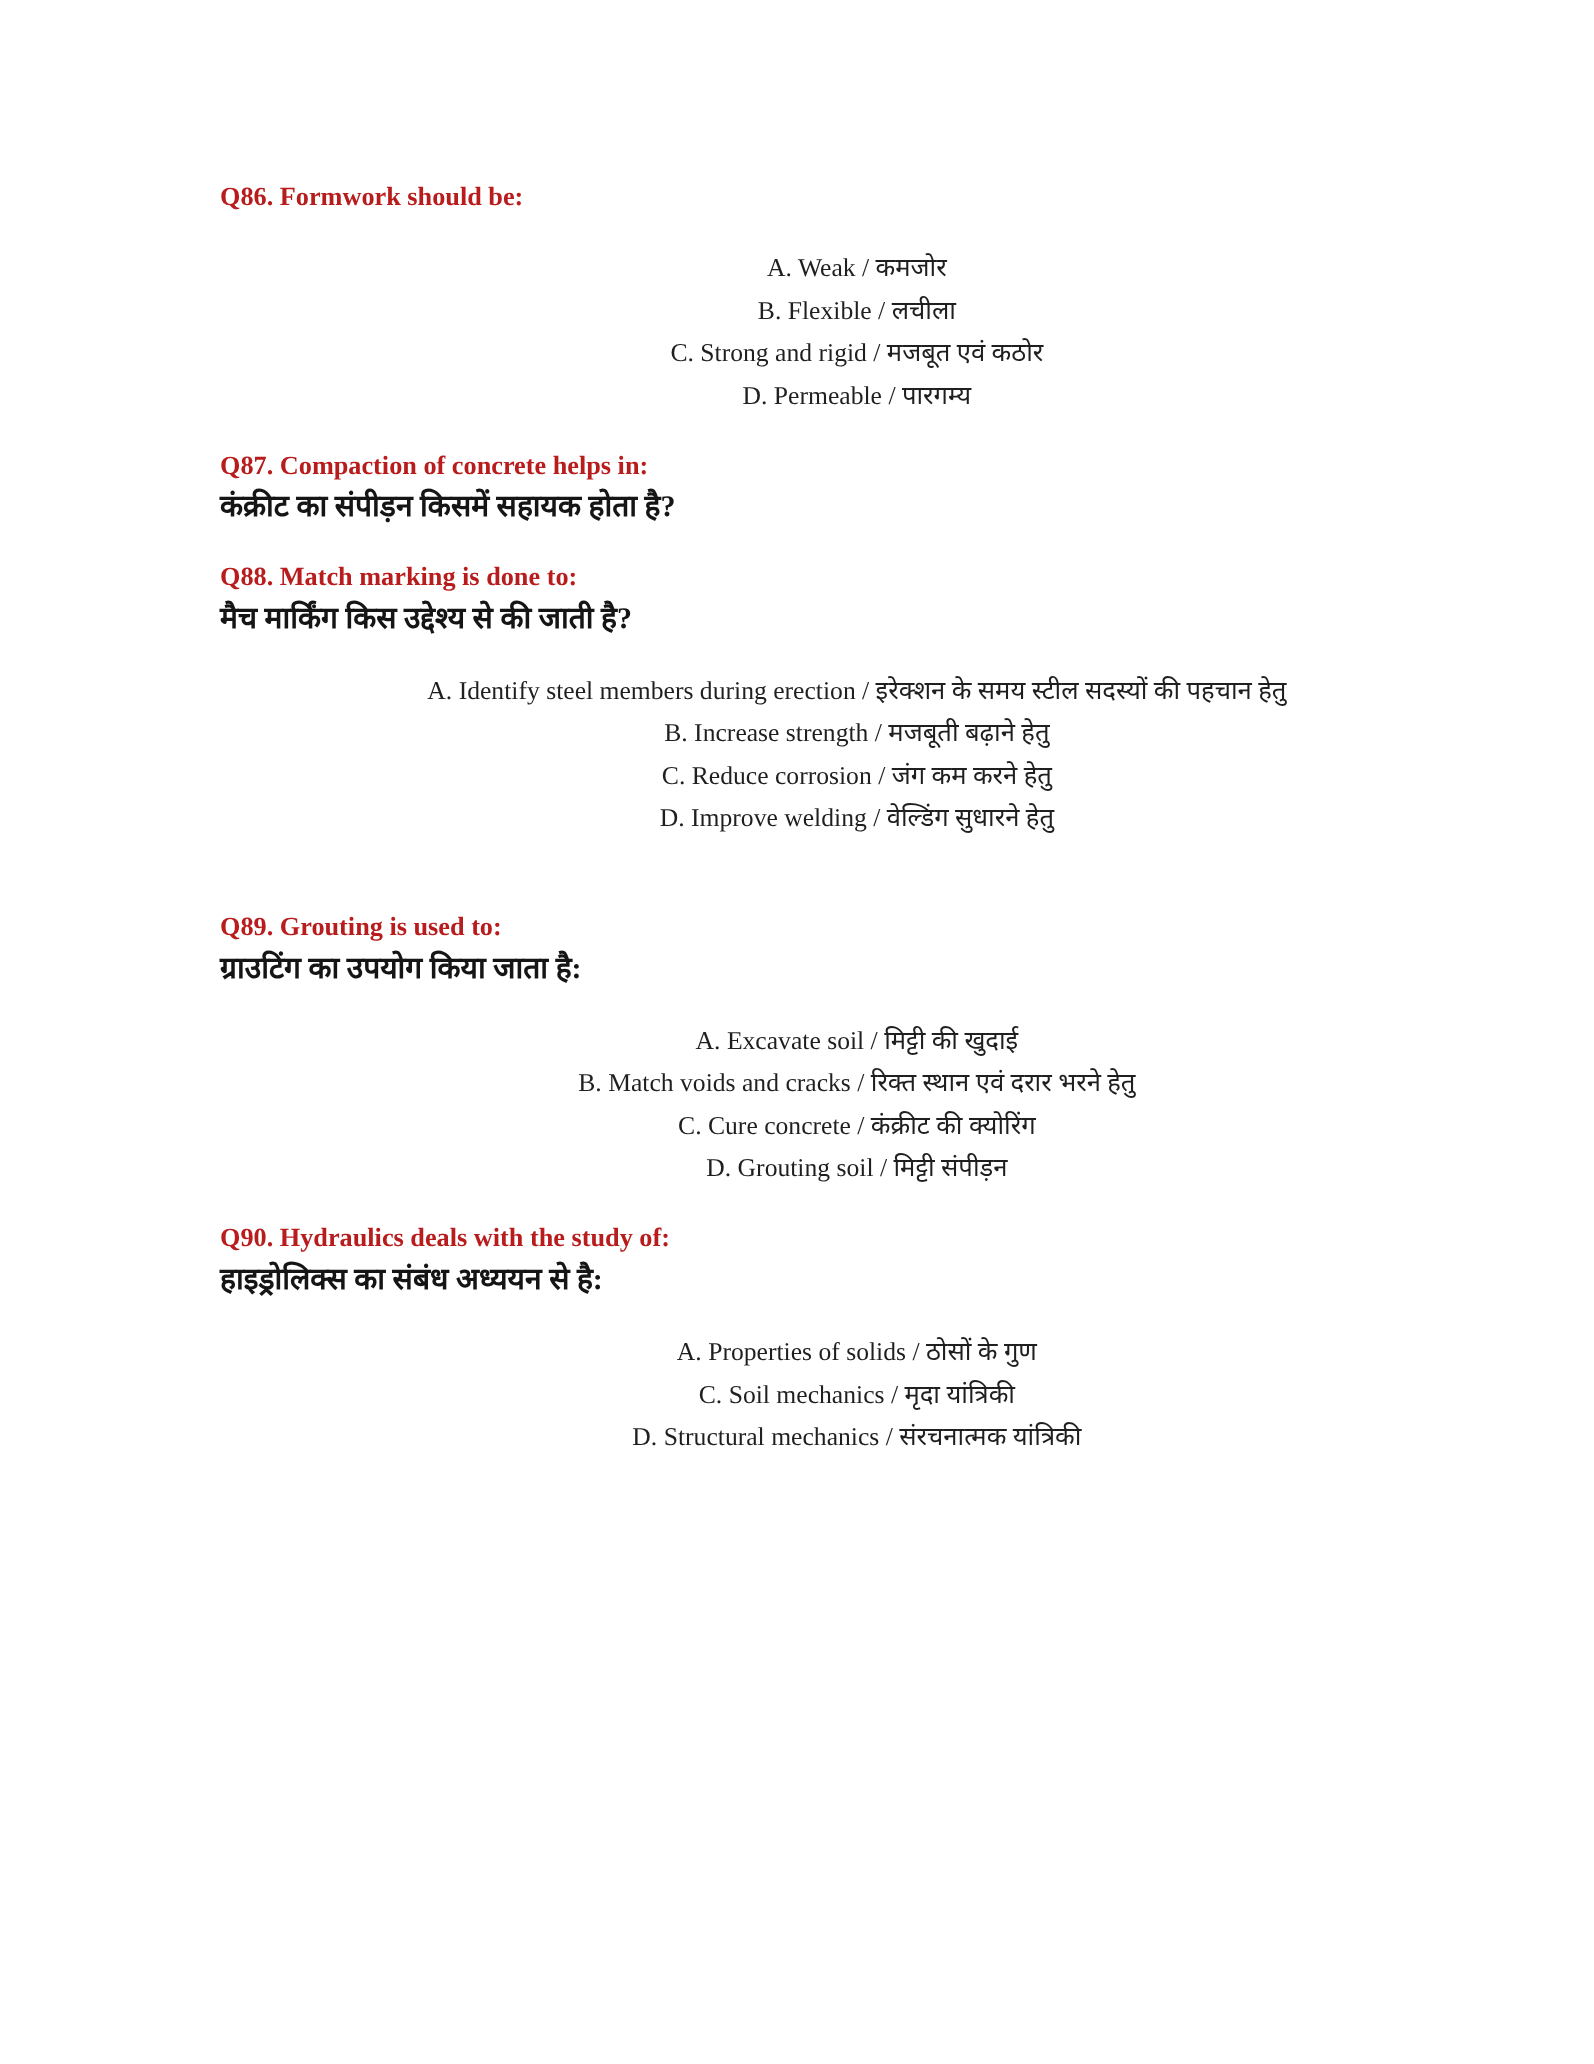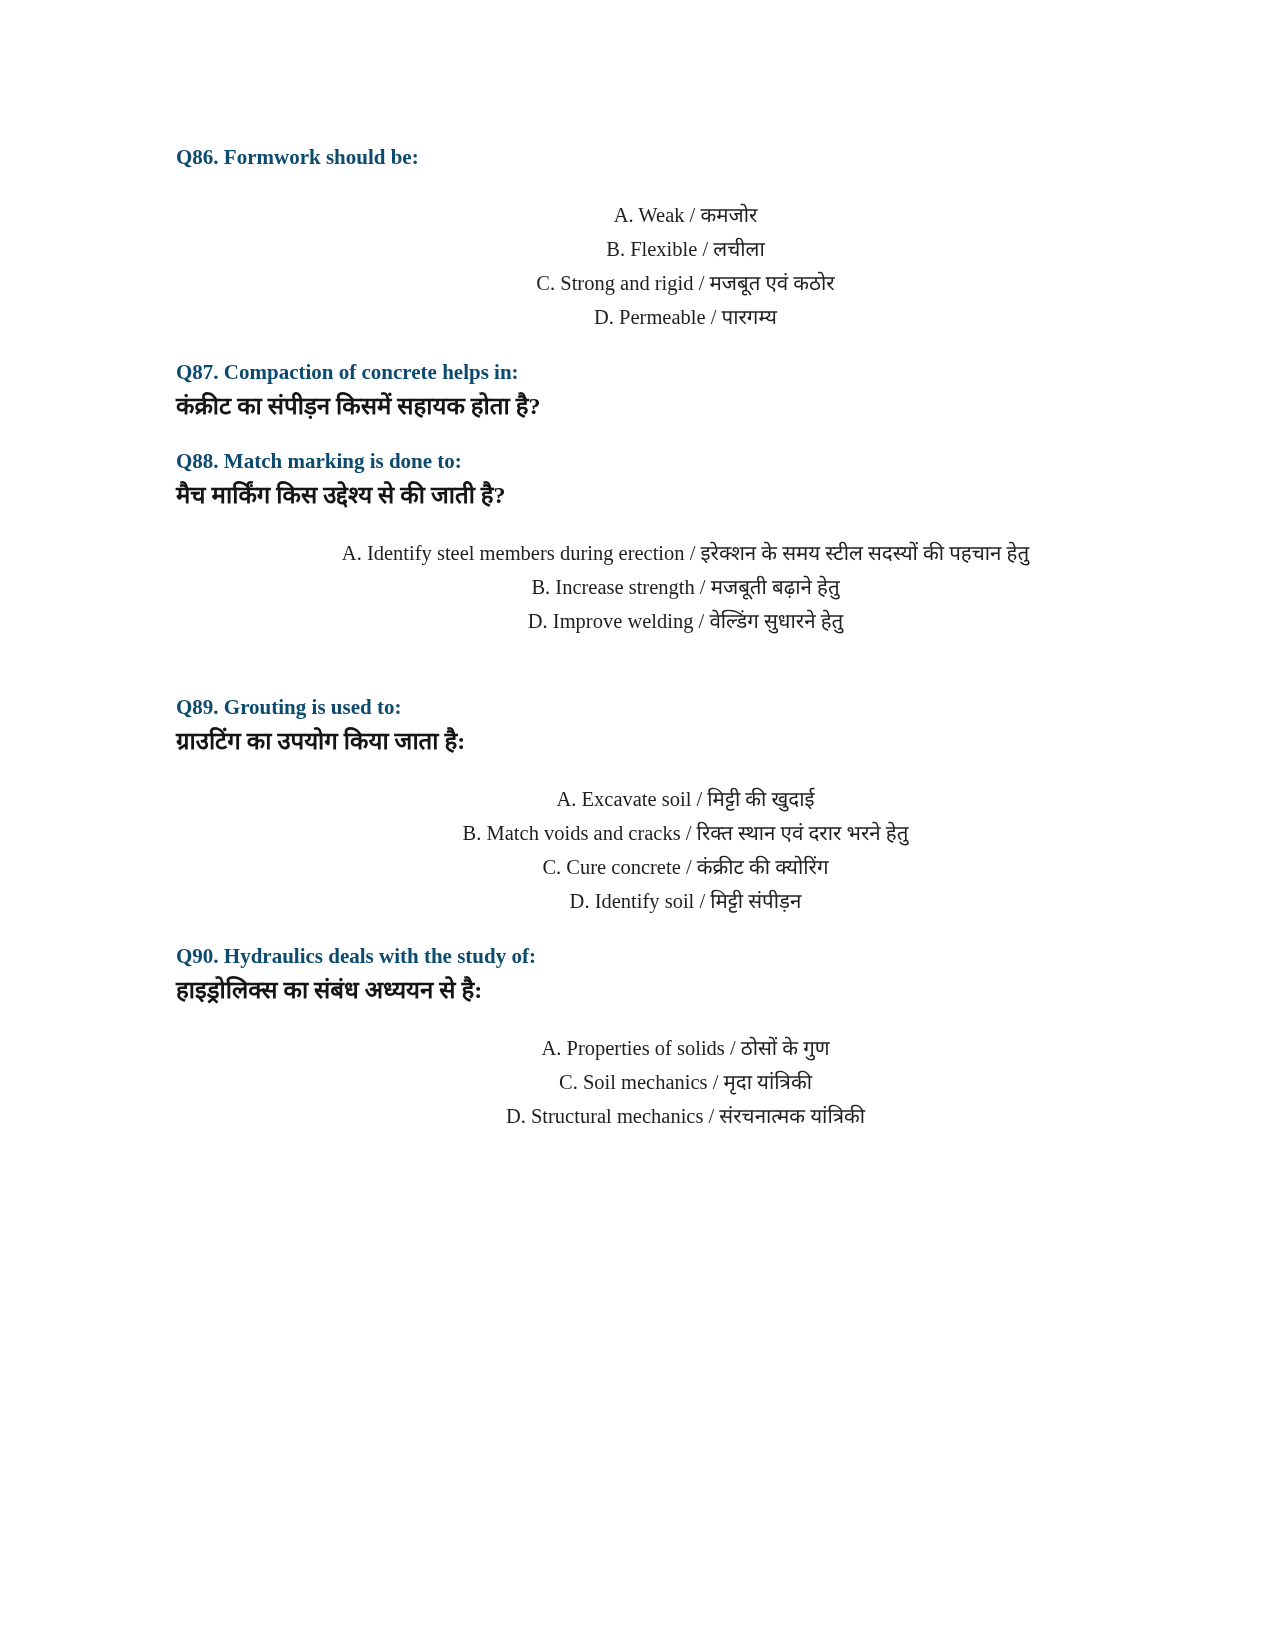--- a/index.html
+++ b/index.html
@@ -22,21 +22,21 @@
     margin: 0 0 21px 0;
   }
   .question.gap-large {
     margin-top: 52px;
   }
   .q-en {
     margin: 0;
     font-size: 21px;
     font-weight: bold;
     line-height: 34px;
-    color: #0c4a6e;
+    color: #b91c1c;
   }
   .q-hi {
     margin: 0;
     font-size: 24px;
     font-weight: bold;
     line-height: 34px;
     color: #151515;
   }
   .options {
     margin-top: 24px;
@@ -68,32 +68,33 @@
     <h2 class="q-en">Q87. Compaction of concrete helps in:</h2>
     <h2 class="q-hi">कंक्रीट का संपीड़न किसमें सहायक होता है?</h2>
   </section>
 
   <section class="question">
     <h2 class="q-en">Q88. Match marking is done to:</h2>
     <h2 class="q-hi">मैच मार्किंग किस उद्देश्य से की जाती है?</h2>
     <div class="options">
       <p class="option">A. Identify steel members during erection / इरेक्शन के समय स्टील सदस्यों की पहचान हेतु</p>
       <p class="option">B. Increase strength / मजबूती बढ़ाने हेतु</p>
+      <p class="option">C. Reduce corrosion / जंग कम करने हेतु</p>
       <p class="option">D. Improve welding / वेल्डिंग सुधारने हेतु</p>
     </div>
   </section>
 
   <section class="question gap-large">
     <h2 class="q-en">Q89. Grouting is used to:</h2>
     <h2 class="q-hi">ग्राउटिंग का उपयोग किया जाता है:</h2>
     <div class="options">
       <p class="option">A. Excavate soil / मिट्टी की खुदाई</p>
       <p class="option">B. Match voids and cracks / रिक्त स्थान एवं दरार भरने हेतु</p>
       <p class="option">C. Cure concrete / कंक्रीट की क्योरिंग</p>
-      <p class="option">D. Identify soil / मिट्टी संपीड़न</p>
+      <p class="option">D. Grouting soil / मिट्टी संपीड़न</p>
     </div>
   </section>
 
   <section class="question">
     <h2 class="q-en">Q90. Hydraulics deals with the study of:</h2>
     <h2 class="q-hi">हाइड्रोलिक्स का संबंध अध्ययन से है:</h2>
     <div class="options">
       <p class="option">A. Properties of solids / ठोसों के गुण</p>
       <p class="option">C. Soil mechanics / मृदा यांत्रिकी</p>
       <p class="option">D. Structural mechanics / संरचनात्मक यांत्रिकी</p>

